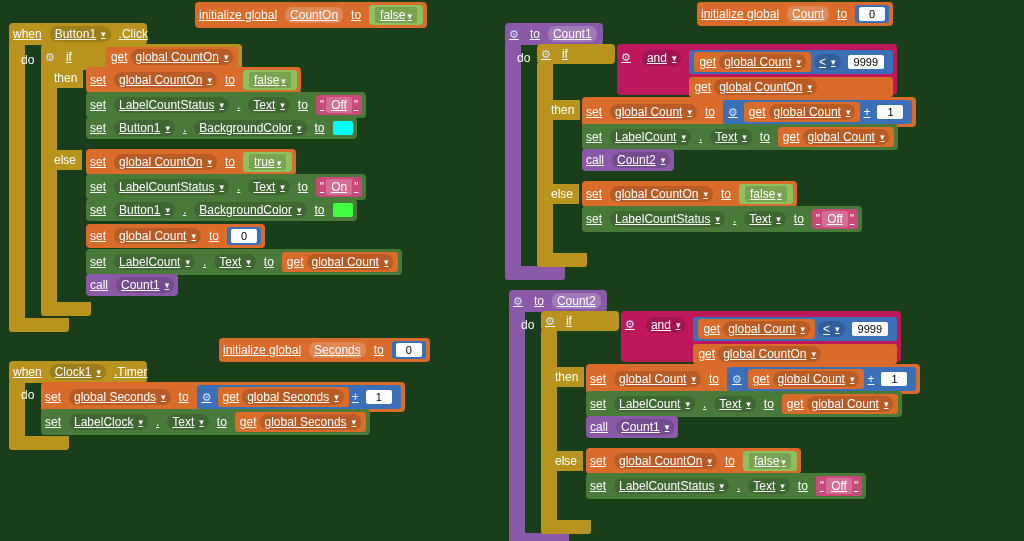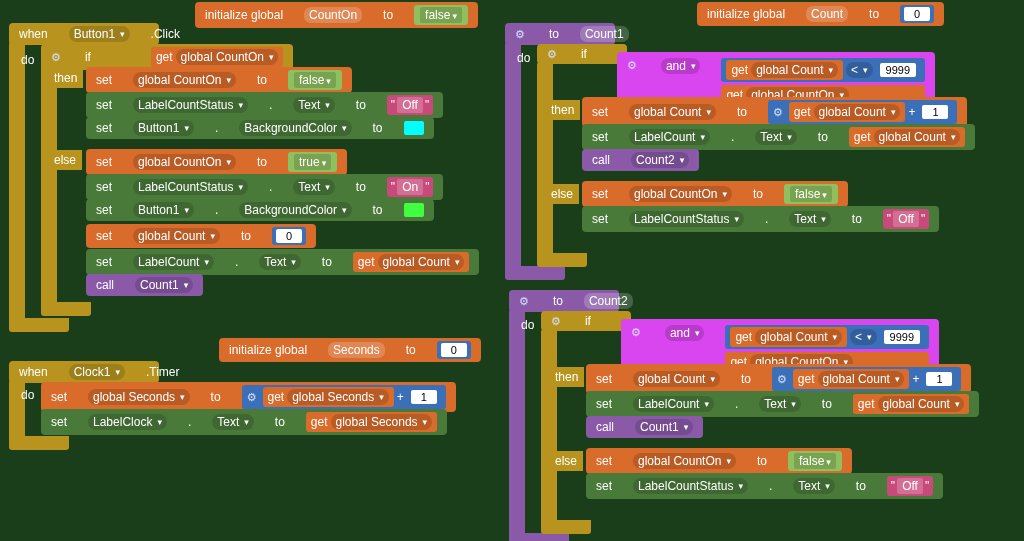--- a/index.html
+++ b/index.html
@@ -10,30 +10,31 @@
     font-size: 12px;
     color: white;
     width: 1024px;
     height: 541px;
     position: relative;
     overflow: hidden;
   }
   .block {
     position: absolute;
     border-radius: 4px;
-    padding: 3px 10px;
+    padding: 3px 4px;
     display: flex;
     align-items: center;
-    gap: 21px;
+    gap: 8px;
     white-space: nowrap;
+    text-decoration: underline;
   }
   .orange { background: #d96b2b; }
   .yellow { background: #b8941f; text-align: center; }
   .green { background: #4a7a3a; }
-  .lightgreen { background: #d946ef; margin-top: 8px; }
+  .lightgreen { background: #be185d; }
   .purple { background: #8a5aa8; }
   .blue { background: #3b6fb8; }
   .dd {
     background: rgba(0,0,0,0.15);
     padding: 1px 5px;
     border-radius: 8px;
     display: inline-flex;
     align-items: center;
     gap: 3px;
   }

